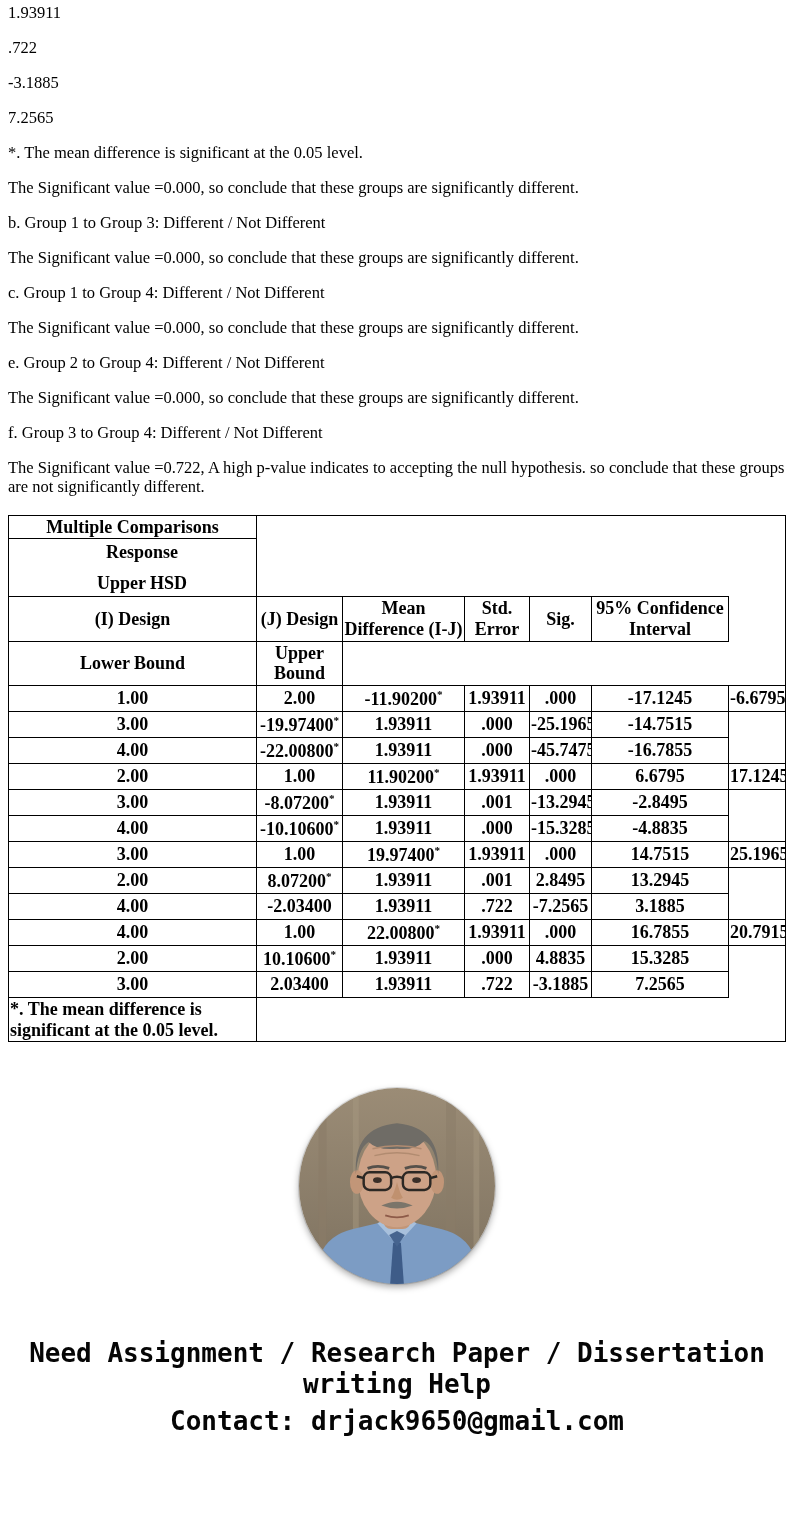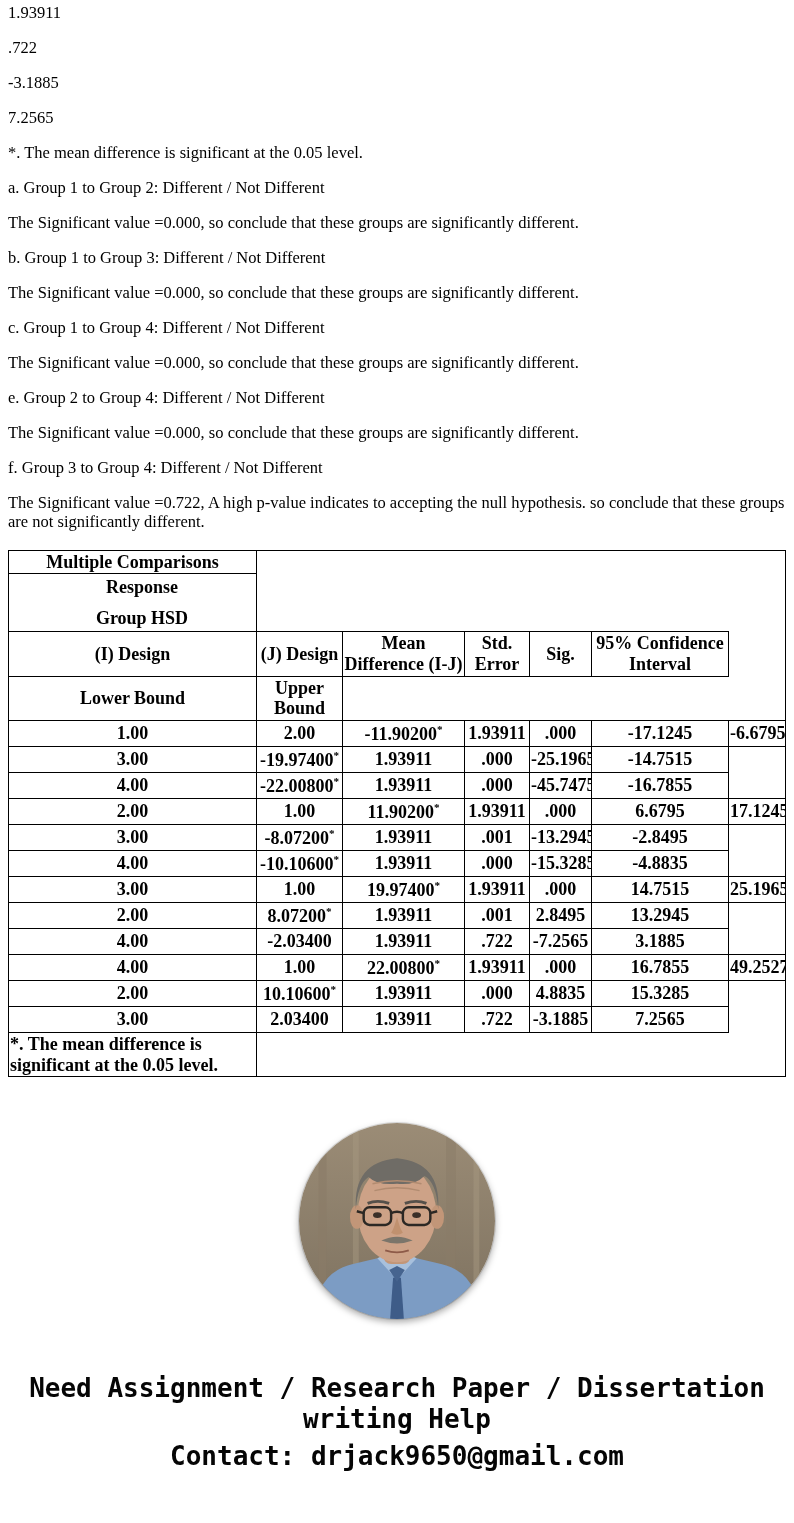--- a/index.html
+++ b/index.html
@@ -69,21 +69,20 @@
 </style>
 </head>
 <body>
 
 <div class="intro">
     <p>1.93911</p>
     <p>.722</p>
     <p>-3.1885</p>
     <p>7.2565</p>
     <p>*. The mean difference is significant at the 0.05 level.</p>
-    <p>a. Group 1 to Group 2: Different / Not Different</p>
     <p>The Significant value =0.000, so conclude that these groups are significantly different.</p>
     <p>b. Group 1 to Group 3: Different / Not Different</p>
     <p>The Significant value =0.000, so conclude that these groups are significantly different.</p>
     <p>c. Group 1 to Group 4: Different / Not Different</p>
     <p>The Significant value =0.000, so conclude that these groups are significantly different.</p>
     <p>e. Group 2 to Group 4: Different / Not Different</p>
     <p>The Significant value =0.000, so conclude that these groups are significantly different.</p>
     <p>f. Group 3 to Group 4: Different / Not Different</p>
     <p>The Significant value =0.722, A high p-value indicates to accepting the null hypothesis. so conclude that these groups are not significantly different.</p>
   </div>
@@ -98,21 +97,21 @@
     <col style="width:137px">
     <col style="width:57px">
   </colgroup>
   <tbody>
     <tr class="title-row">
       <td>Multiple Comparisons</td>
     </tr>
     <tr class="subtitle-row">
       <td>
         <div class="l1">Response</div>
-        <div>Group HSD</div>
+        <div>Upper HSD</div>
       </td>
     </tr>
     <tr class="colhead-row">
       <td>(I) Design</td>
       <td>(J) Design</td>
       <td>Mean Difference (I-J)</td>
       <td>Std. Error</td>
       <td>Sig.</td>
       <td>95% Confidence Interval</td>
     </tr>
@@ -197,21 +196,21 @@
         <td>-7.2565</td>
         <td>3.1885</td>
       </tr>
       <tr>
         <td>4.00</td>
         <td>1.00</td>
         <td>22.00800<sup>*</sup></td>
         <td>1.93911</td>
         <td>.000</td>
         <td>16.7855</td>
-        <td>49.2527</td>
+        <td>20.7915</td>
       </tr>
       <tr>
         <td>2.00</td>
         <td>10.10600<sup>*</sup></td>
         <td>1.93911</td>
         <td>.000</td>
         <td>4.8835</td>
         <td>15.3285</td>
       </tr>
       <tr>

